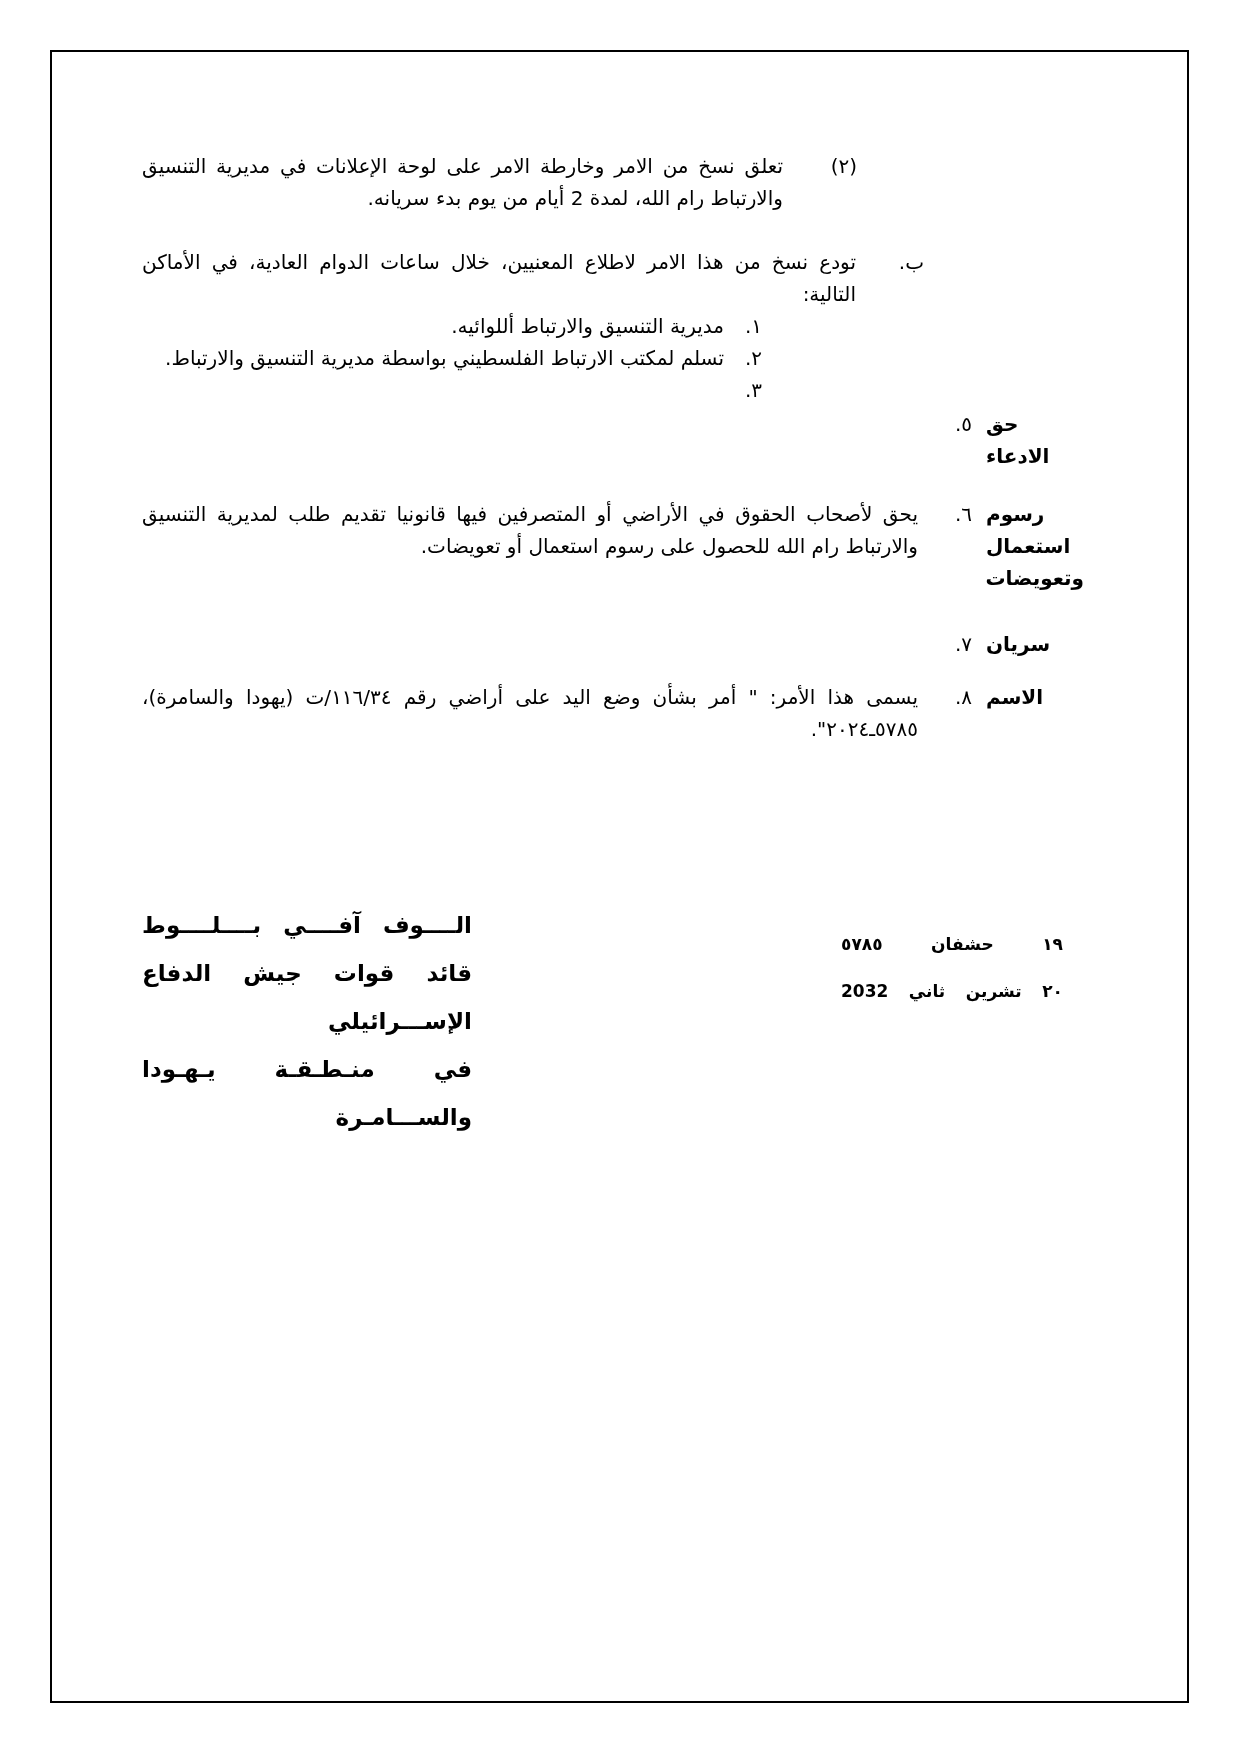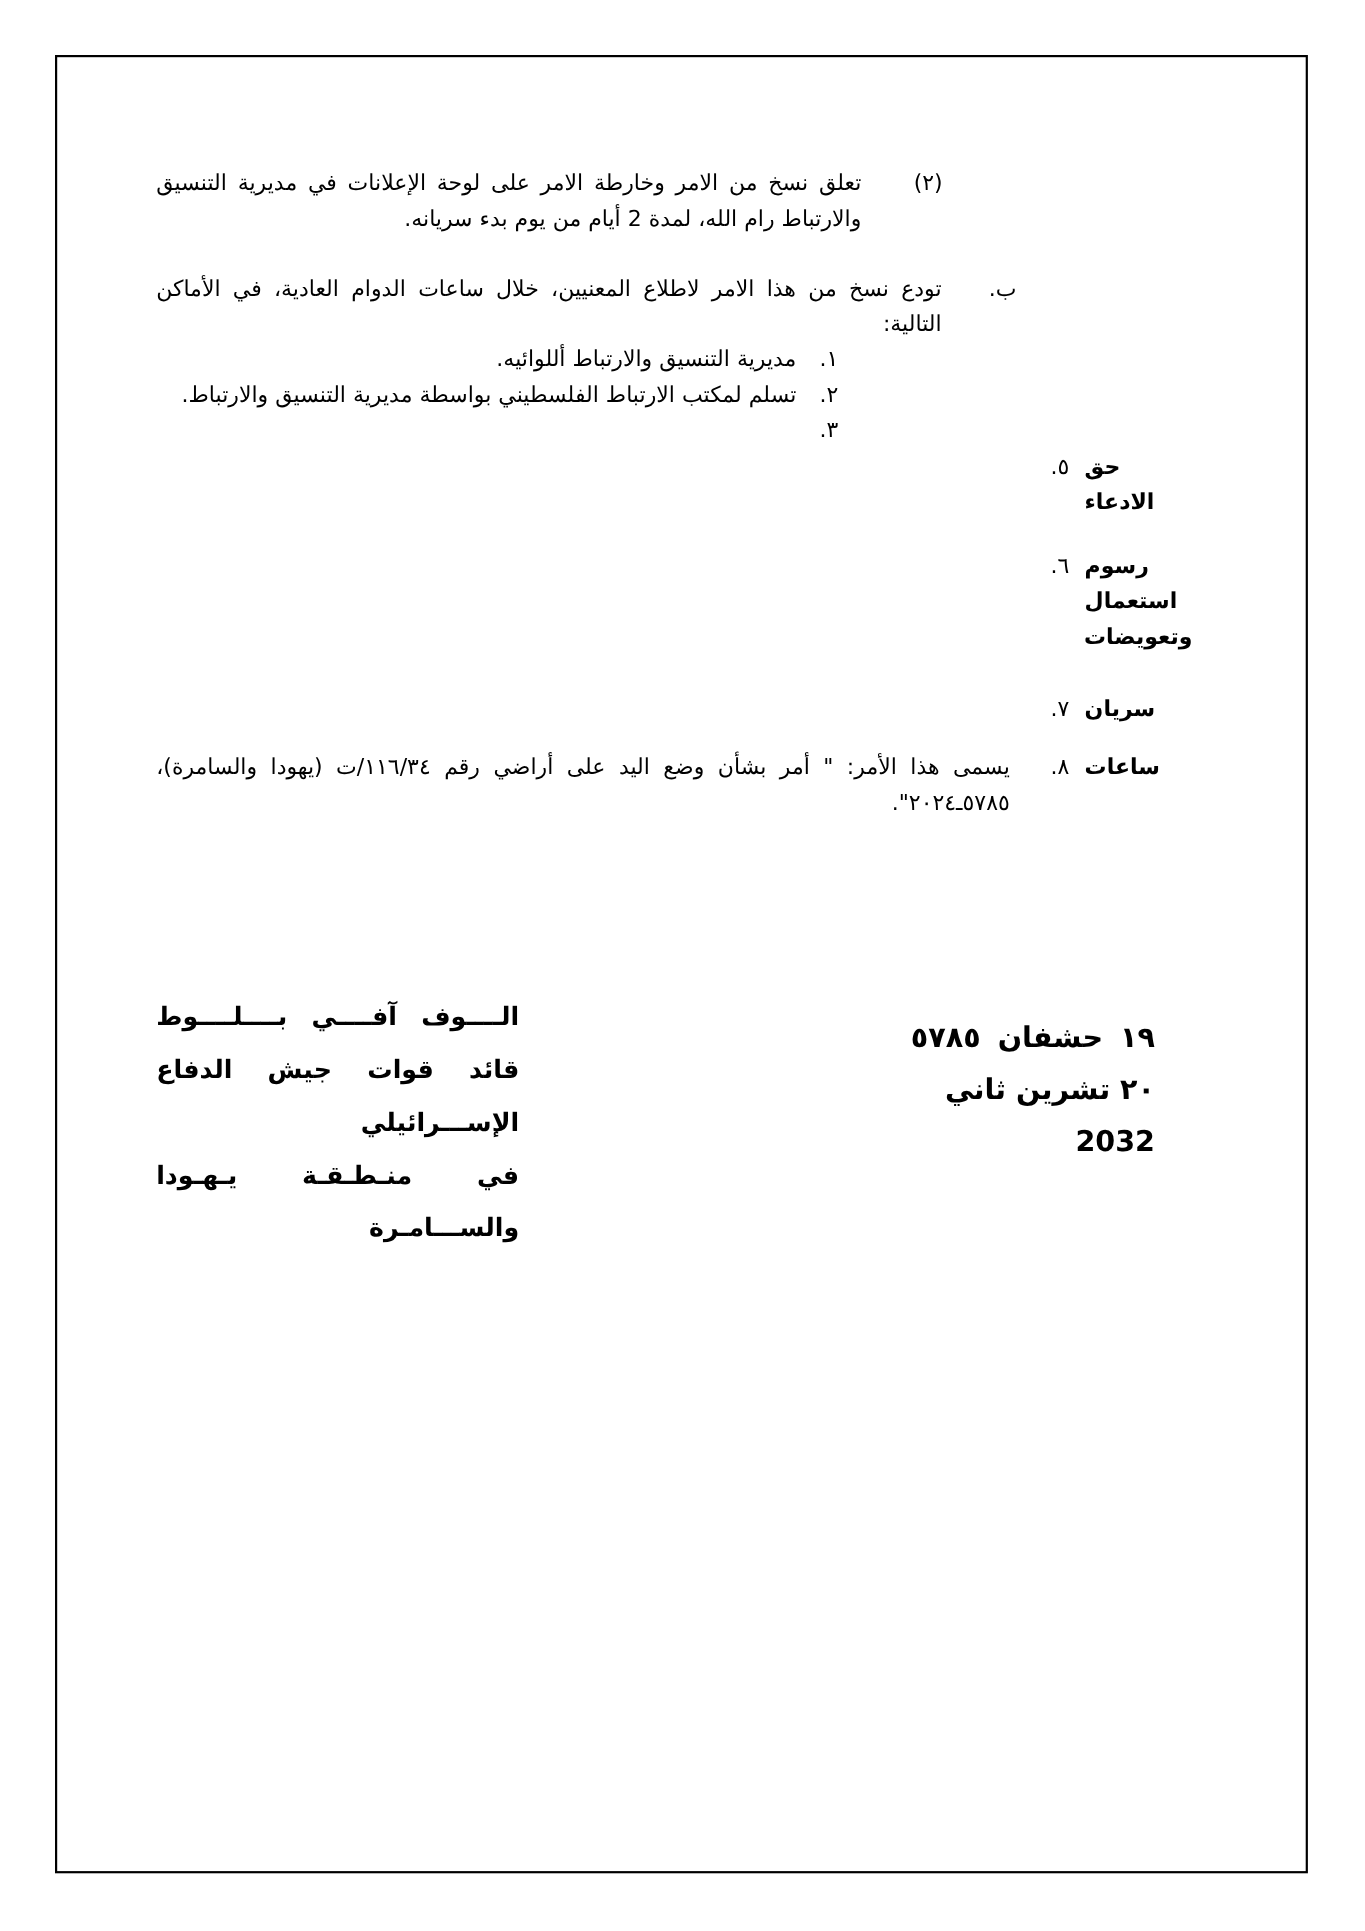--- a/index.html
+++ b/index.html
@@ -76,24 +76,24 @@
   .s7 { margin-top: 34px; }
   .s8 { margin-top: 21px; }
   
   .sig-date-row {
     display: flex;
     margin-top: 156px;
     align-items: flex-start;
   }
   .date-block {
     width: 222px;
-    margin-right: 34px;
+    margin-right: 21px;
     margin-top: 20px;
     font-weight: bold;
-    font-size: 26px;
+    font-size: 17px;
     line-height: 47px;
   }
   .date-block div { text-align-last: justify; }
   .signature-block {
     width: 330px;
     margin-right: auto;
     font-weight: bold;
     font-size: 23px;
     line-height: 48px;
   }
@@ -134,29 +134,30 @@
     </div>
 
     <div class="section s5">
       <div class="label">حق الادعاء</div>
       <div class="num">٥.</div>
     </div>
 
     <div class="section s6">
       <div class="label">رسوم استعمال وتعويضات</div>
       <div class="num">٦.</div>
+      <div class="txt">يحق لأصحاب الحقوق في الأراضي أو المتصرفين فيها قانونيا تقديم طلب لمديرية التنسيق والارتباط رام الله للحصول على رسوم استعمال أو تعويضات.</div>
     </div>
 
     <div class="section s7">
       <div class="label">سريان</div>
       <div class="num">٧.</div>
     </div>
 
     <div class="section s8">
-      <div class="label">ساعات</div>
+      <div class="label">الاسم</div>
       <div class="num">٨.</div>
       <div class="txt">يسمى هذا الأمر: " أمر بشأن وضع اليد على أراضي رقم ١١٦/٣٤/ت (يهودا والسامرة)، ٥٧٨٥ـ٢٠٢٤".</div>
     </div>
 
     <div class="sig-date-row">
       <div class="date-block">
         <div>١٩ حشفان ٥٧٨٥</div>
         <div>٢٠ تشرين ثاني 2032</div>
       </div>
       <div class="signature-block">

